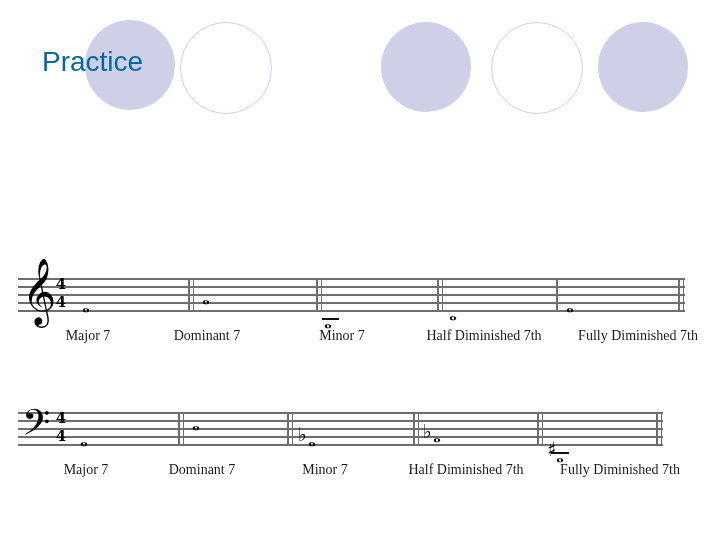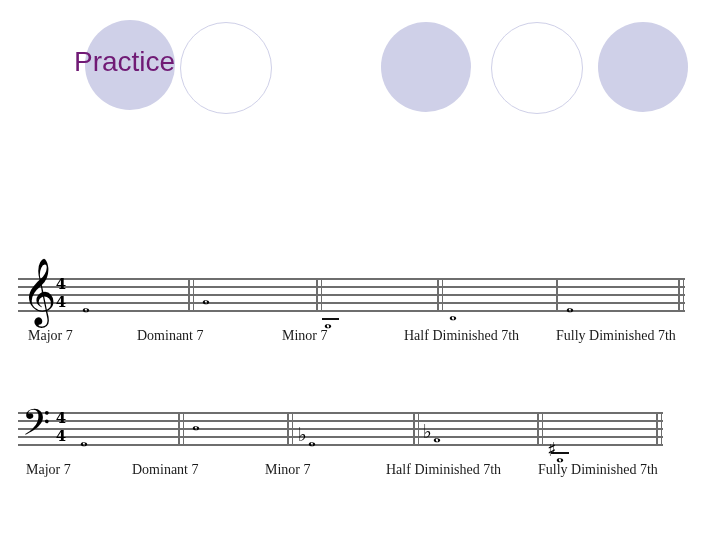--- a/index.html
+++ b/index.html
@@ -30,25 +30,24 @@
   }
 
   
   .slide-title {
     position: absolute;
     left: 42px;
     top: 46px;
     font-family: "Liberation Sans", sans-serif;
     font-size: 28px;
     line-height: 32px;
-    color: #701a75;
+    color: #0369a1;
     letter-spacing: 0px;
     white-space: nowrap;
     z-index: 5;
-    margin-left: 32px;
   }
 
   
   .system {
     position: absolute;
     left: 0;
     width: 720px;
   }
   .staff-line {
     position: absolute;
@@ -96,21 +95,21 @@
   .accidental {
     font-size: 19px;
   }
 
   .caption {
     position: absolute;
     font-family: "Liberation Serif", "DejaVu Serif", serif;
     font-size: 14px;
     color: #1a1a1a;
     white-space: nowrap;
-    text-align: left;
+    text-align: center;
   }
 </style>
 </head>
 <body>
 
 <div>
   <div class="circle filled" style="left:85px;  top:20px; width:90px;  height:90px;"></div>
   <div class="circle outline" style="left:180px; top:22px; width:92px;  height:92px;"></div>
   <div class="circle filled" style="left:381px; top:22px; width:90px;  height:90px;"></div>
   <div class="circle outline" style="left:491px; top:22px; width:92px;  height:92px;"></div>

